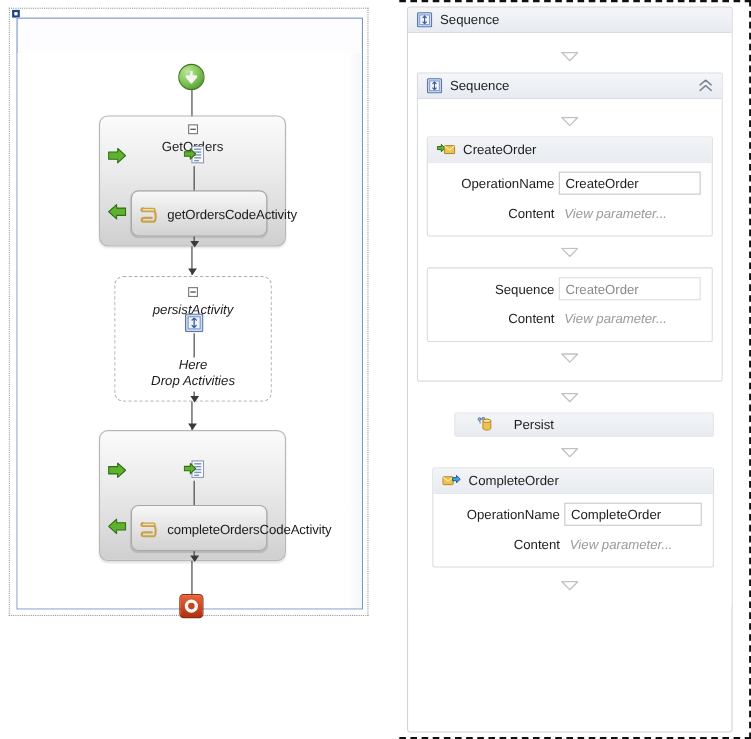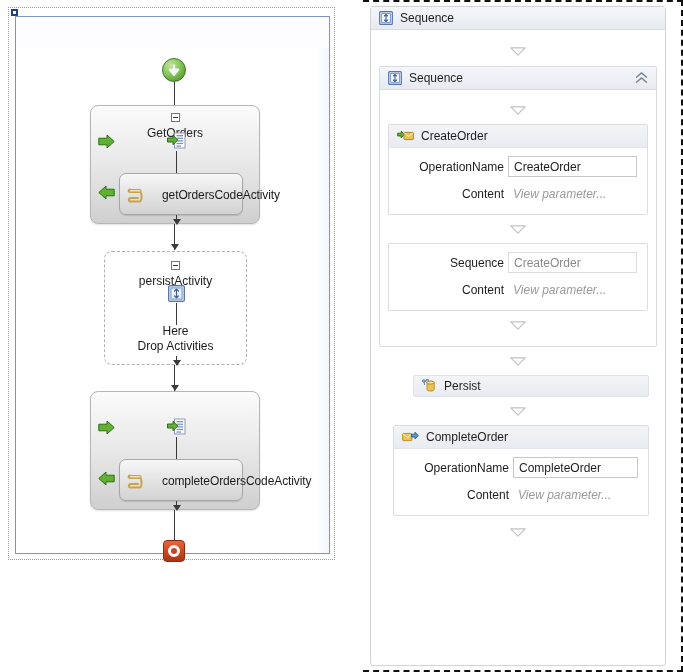--- a/index.html
+++ b/index.html
@@ -80,30 +80,30 @@
   }
   .collapse-box{
     display:inline-block; width:9px; height:9px;
     border:1px solid #767676; background:#fff; position:relative;
   }
   .collapse-box::before{
     content:""; position:absolute; left:1px; right:1px; top:3px;
     height:1px; background:#333;
   }
   .drop-box{
-    border:1px dashed #b0b0b0; border-radius:8px; background:#ffffff;
+    border:1px dashed #b0b0b0; border-radius:8px; background:#ffffff;font-style:italic;
   }
   .drop-text{
     text-align:center; font-size:12px; color:#1b1b1b; line-height:15px;
   }
   .code-activity{
     border:1px solid #a7a7a7; border-radius:7px;
     background:linear-gradient(to bottom,#f7f7f7 0%,#e6e6e6 45%,#d2d2d2 100%);
     box-shadow:0 1px 1px rgba(0,0,0,.13);
-    display:flex; align-items:center; gap:18px; padding:5px 6px 2px 7px;text-align:center;
+    display:flex; align-items:center; gap:8px; padding:5px 6px 2px 7px;text-align:center;
   }
   .code-activity .label{
     font-size:12px; color:#1b1b1b; line-height:15px; letter-spacing:-.1px;
   }
 
   
   .side-arrow{ width:17px; height:15px; }
 
   
   #right-panel{
@@ -149,22 +149,22 @@
   .field-input{
     flex:1; height:21px; border:1px solid #c8c8c8; background:#ffffff;
     display:flex; align-items:center; padding:0 5px; font-size:12px; color:#1d1d1d;
   }
   .field-input.readonlyish{ color:#8a8a8a; border-color:#dddddd; }
   .field-plain{
     flex:1; height:21px; display:flex; align-items:center; padding:0 5px;
     font-size:12px; color:#9a9a9a; font-style:italic;
   }
   .persist-bar{
-    display:flex; align-items:center; gap:7px;
-    height:22px; padding:0 8px;
+    display:flex; align-items:center; gap:18px;
+    height:22px; padding:0 20px;
     background:linear-gradient(to bottom,#f3f5f8 0%,#e8ebf0 100%);
     border:1px solid #dfe2e7; border-radius:2px;
     font-size:12px; color:#1d1d1d;
   }
   .drop-tri{
     width:16px;height:9px; display:block;
   }
   .drop-tri-wrap{ display:flex; justify-content:center; }
 
   .ico{ display:block; flex:0 0 auto; }

